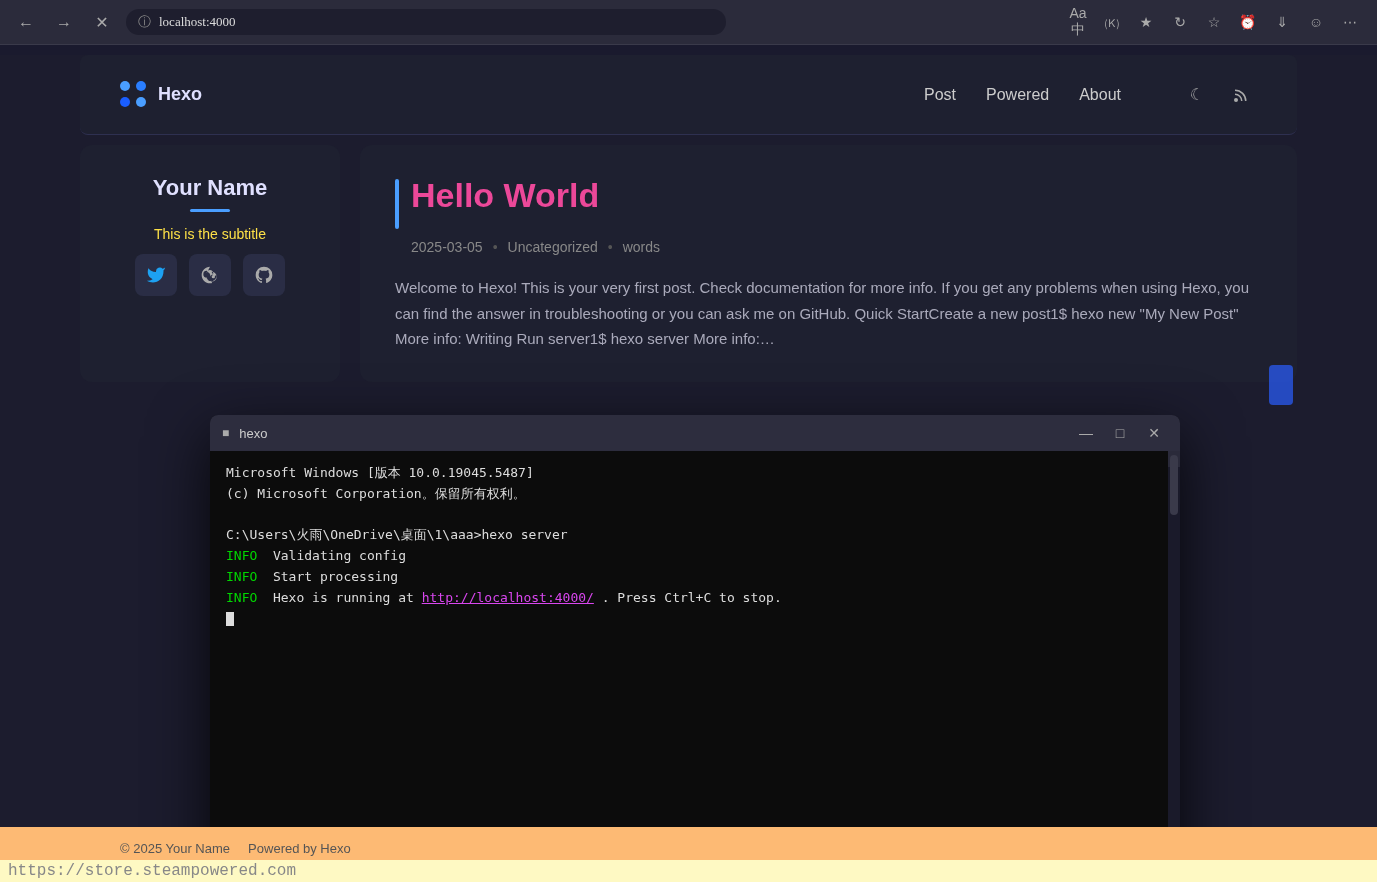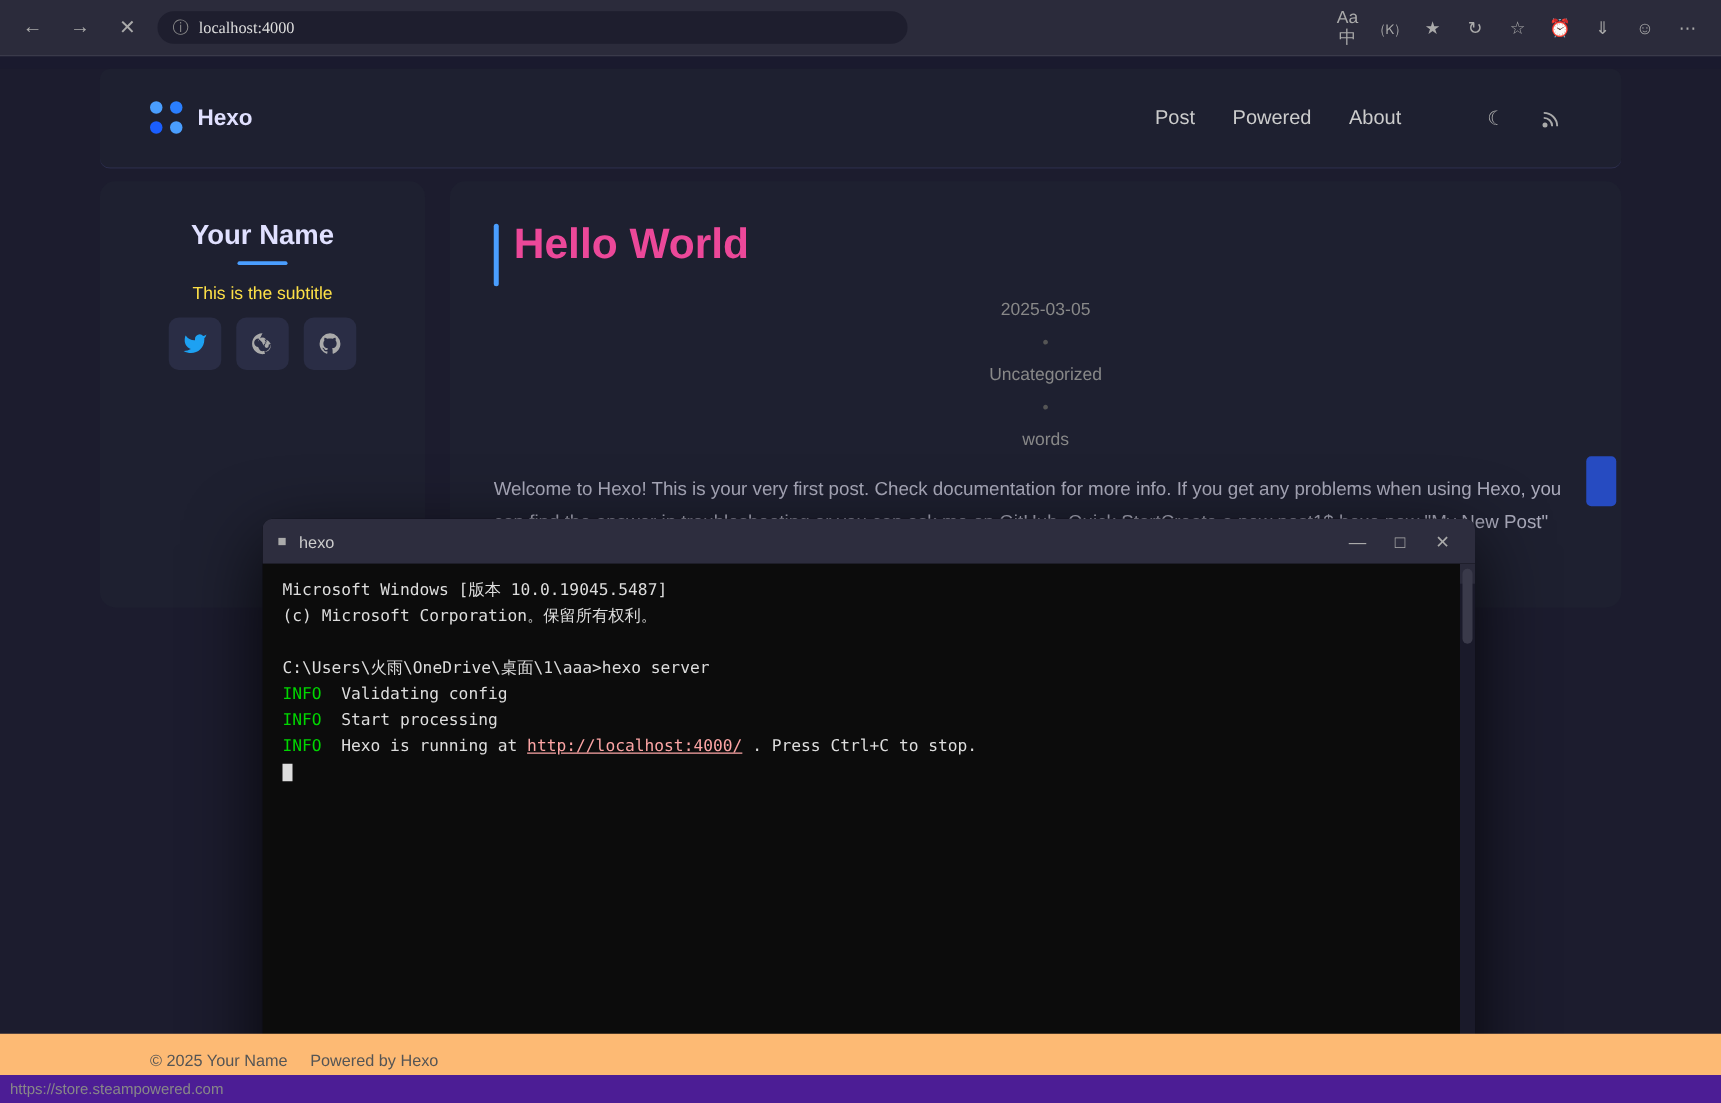--- a/index.html
+++ b/index.html
@@ -227,21 +227,20 @@
       line-height: 1.2;
     }
     .post-meta {
       color: #888;
       font-size: 14px;
       margin-bottom: 20px;
       display: flex;
       gap: 10px;
       align-items: center;
       margin-left: 16px;
-      flex-direction: column;
     }
     .post-meta-dot { color: #555; }
     .post-excerpt {
       color: #aab;
       font-size: 15px;
       line-height: 1.7;
     }
 
     
     .sidebar-toggle {
@@ -307,21 +306,21 @@
       font-size: 13px;
       color: #ddd;
       min-height: 480px;
       position: relative;
     }
     .terminal-body pre {
       white-space: pre-wrap;
       line-height: 1.6;
     }
     .terminal-green { color: #00d700; }
-    .terminal-link { color: #fca5a5; text-decoration: underline; }
+    .terminal-link { color: #d946ef; text-decoration: underline; }
     .terminal-cursor {
       display: inline-block;
       width: 8px;
       height: 14px;
       background: #ddd;
       vertical-align: middle;
     }
     .terminal-scrollbar {
       position: absolute;
       right: 0;
@@ -353,26 +352,27 @@
     }
     .terminal-scrollbar-arrow.top { top: 0; }
 
     
     .status-bar {
       position: fixed;
       bottom: 0;
       left: 0;
       right: 0;
       height: 22px;
-      background: #4c1d95;
+      background: #fef9c3;
       display: flex;
       align-items: center;
       padding: 0 8px;
-      font-size: 12px;
+      font-size: 16px;
       color: #888;
+      font-family: Liberation Mono, monospace;
     }
   </style>
 </head>
 <body>
 
 <div class="browser-chrome">
   <button class="browser-nav-btn">←</button>
   <button class="browser-nav-btn">→</button>
   <button class="browser-nav-btn">✕</button>
   <div class="address-bar-wrap">

